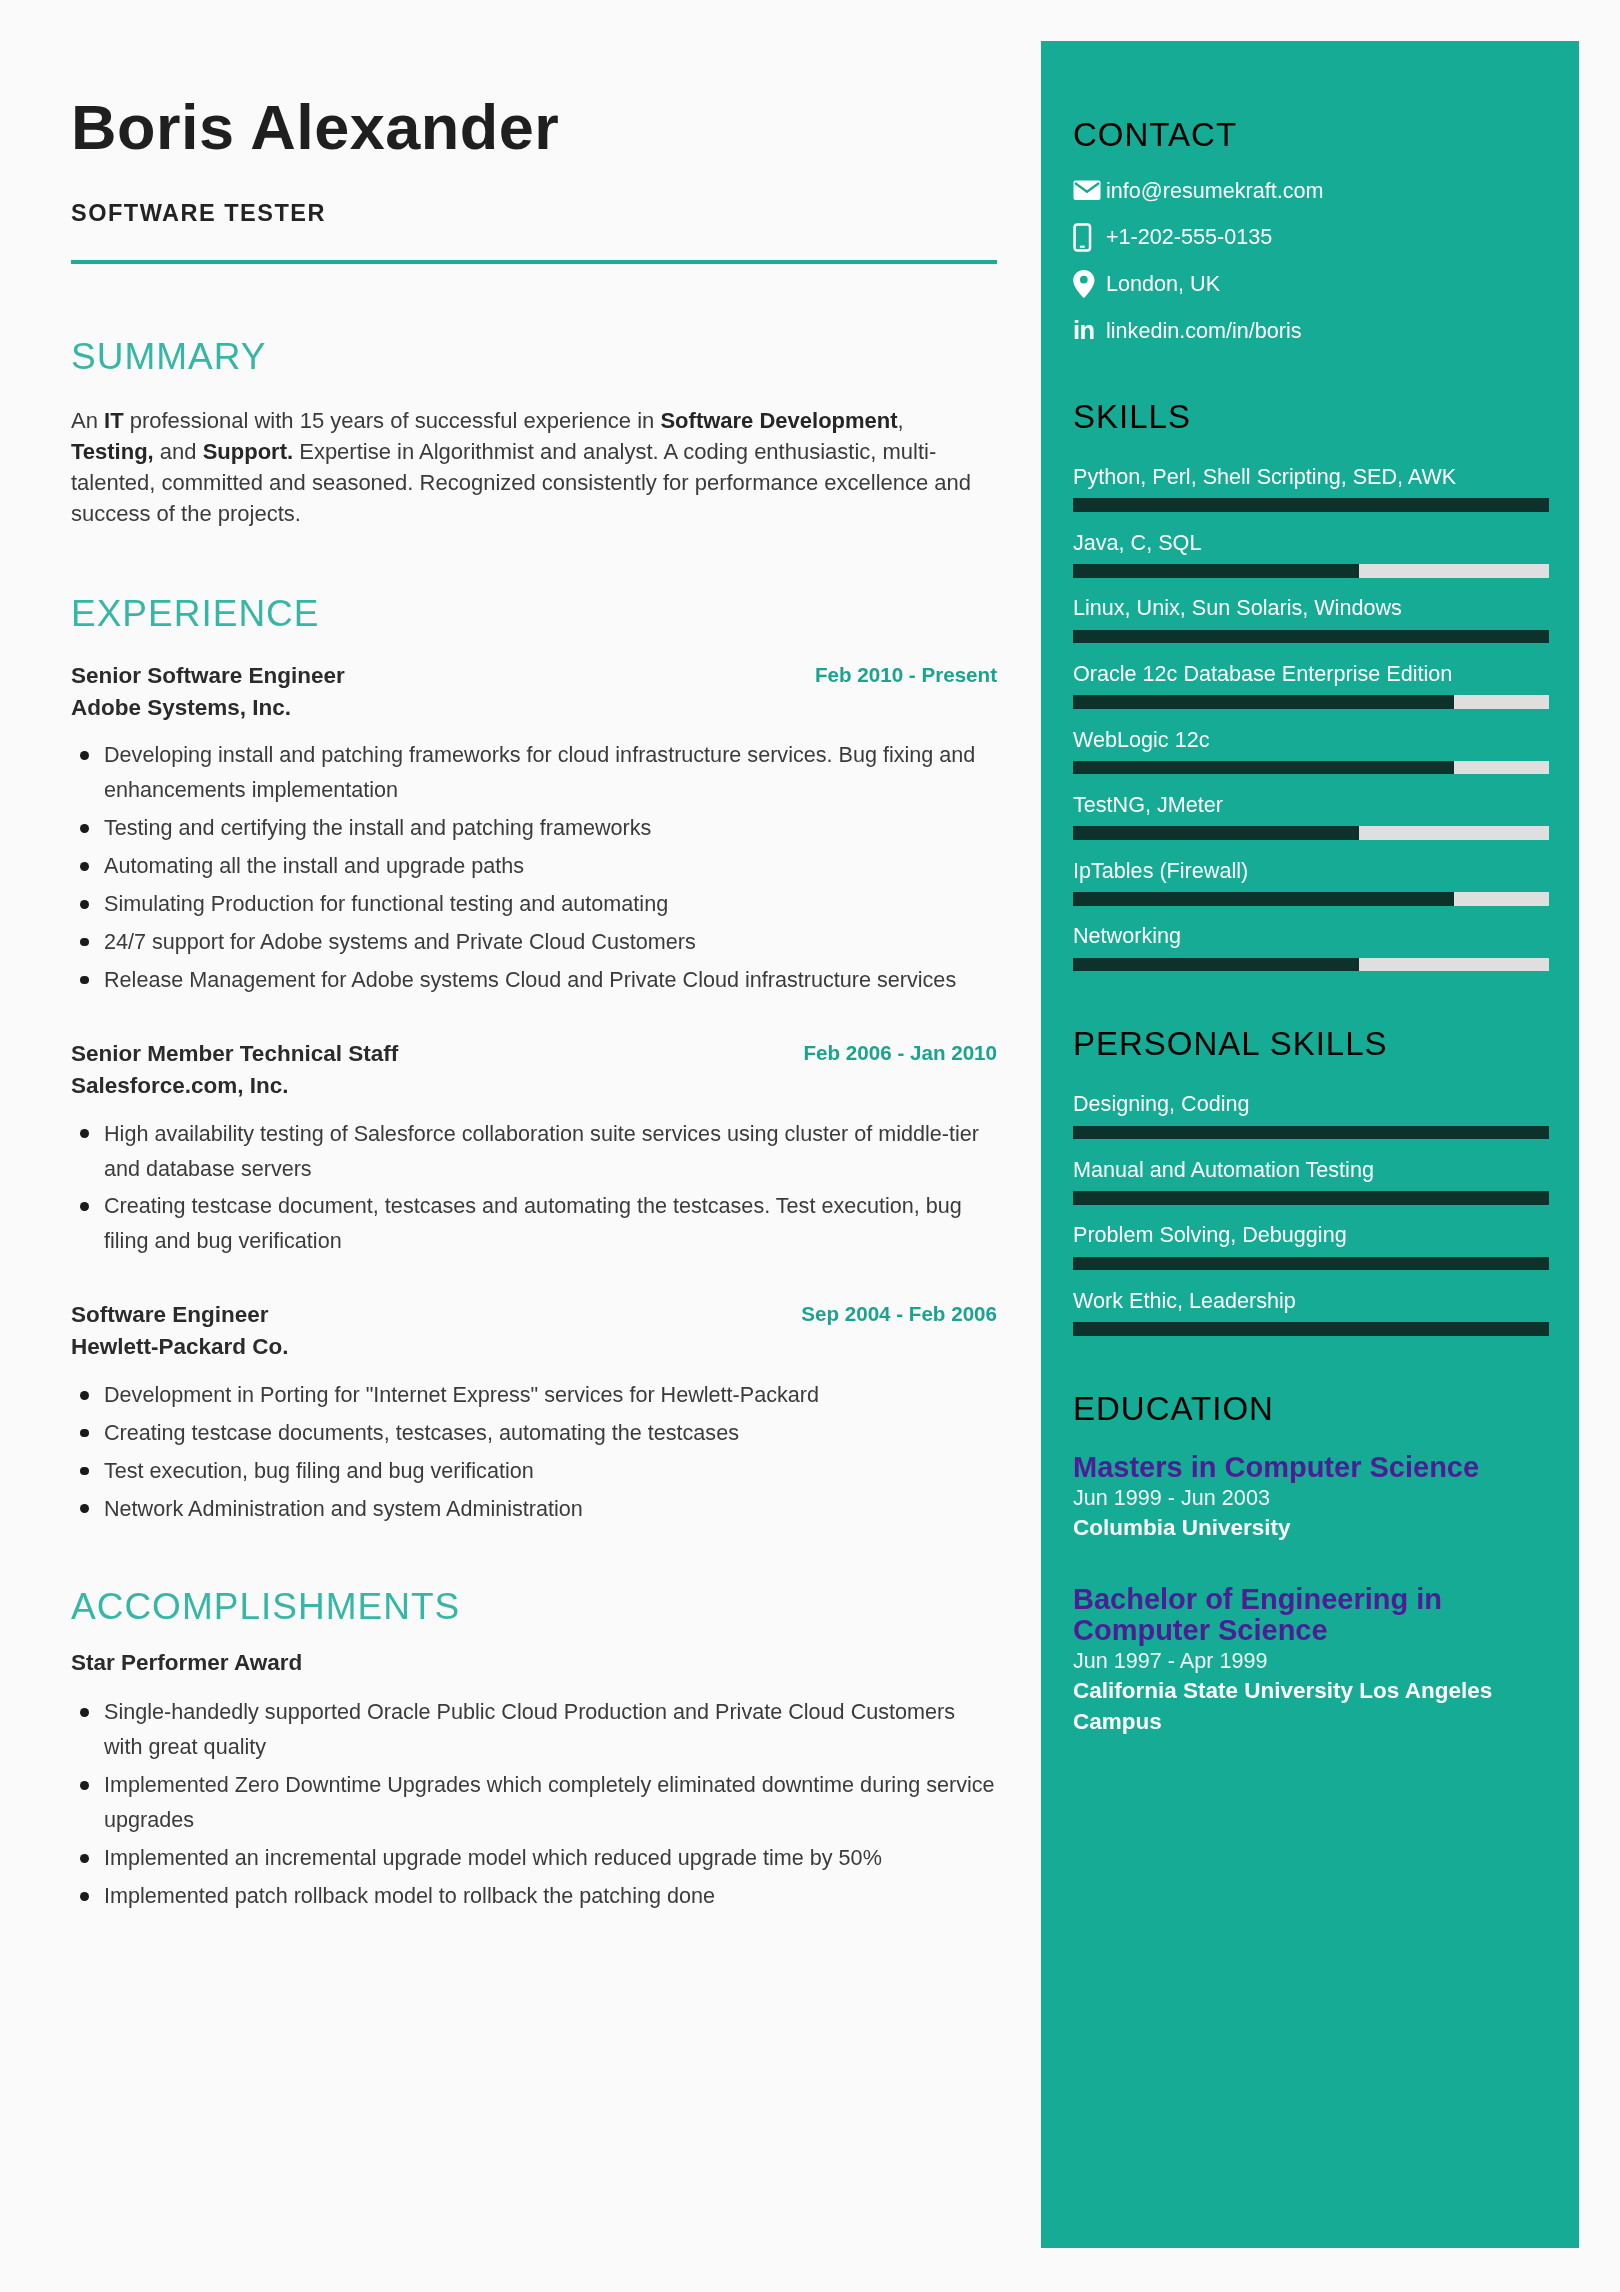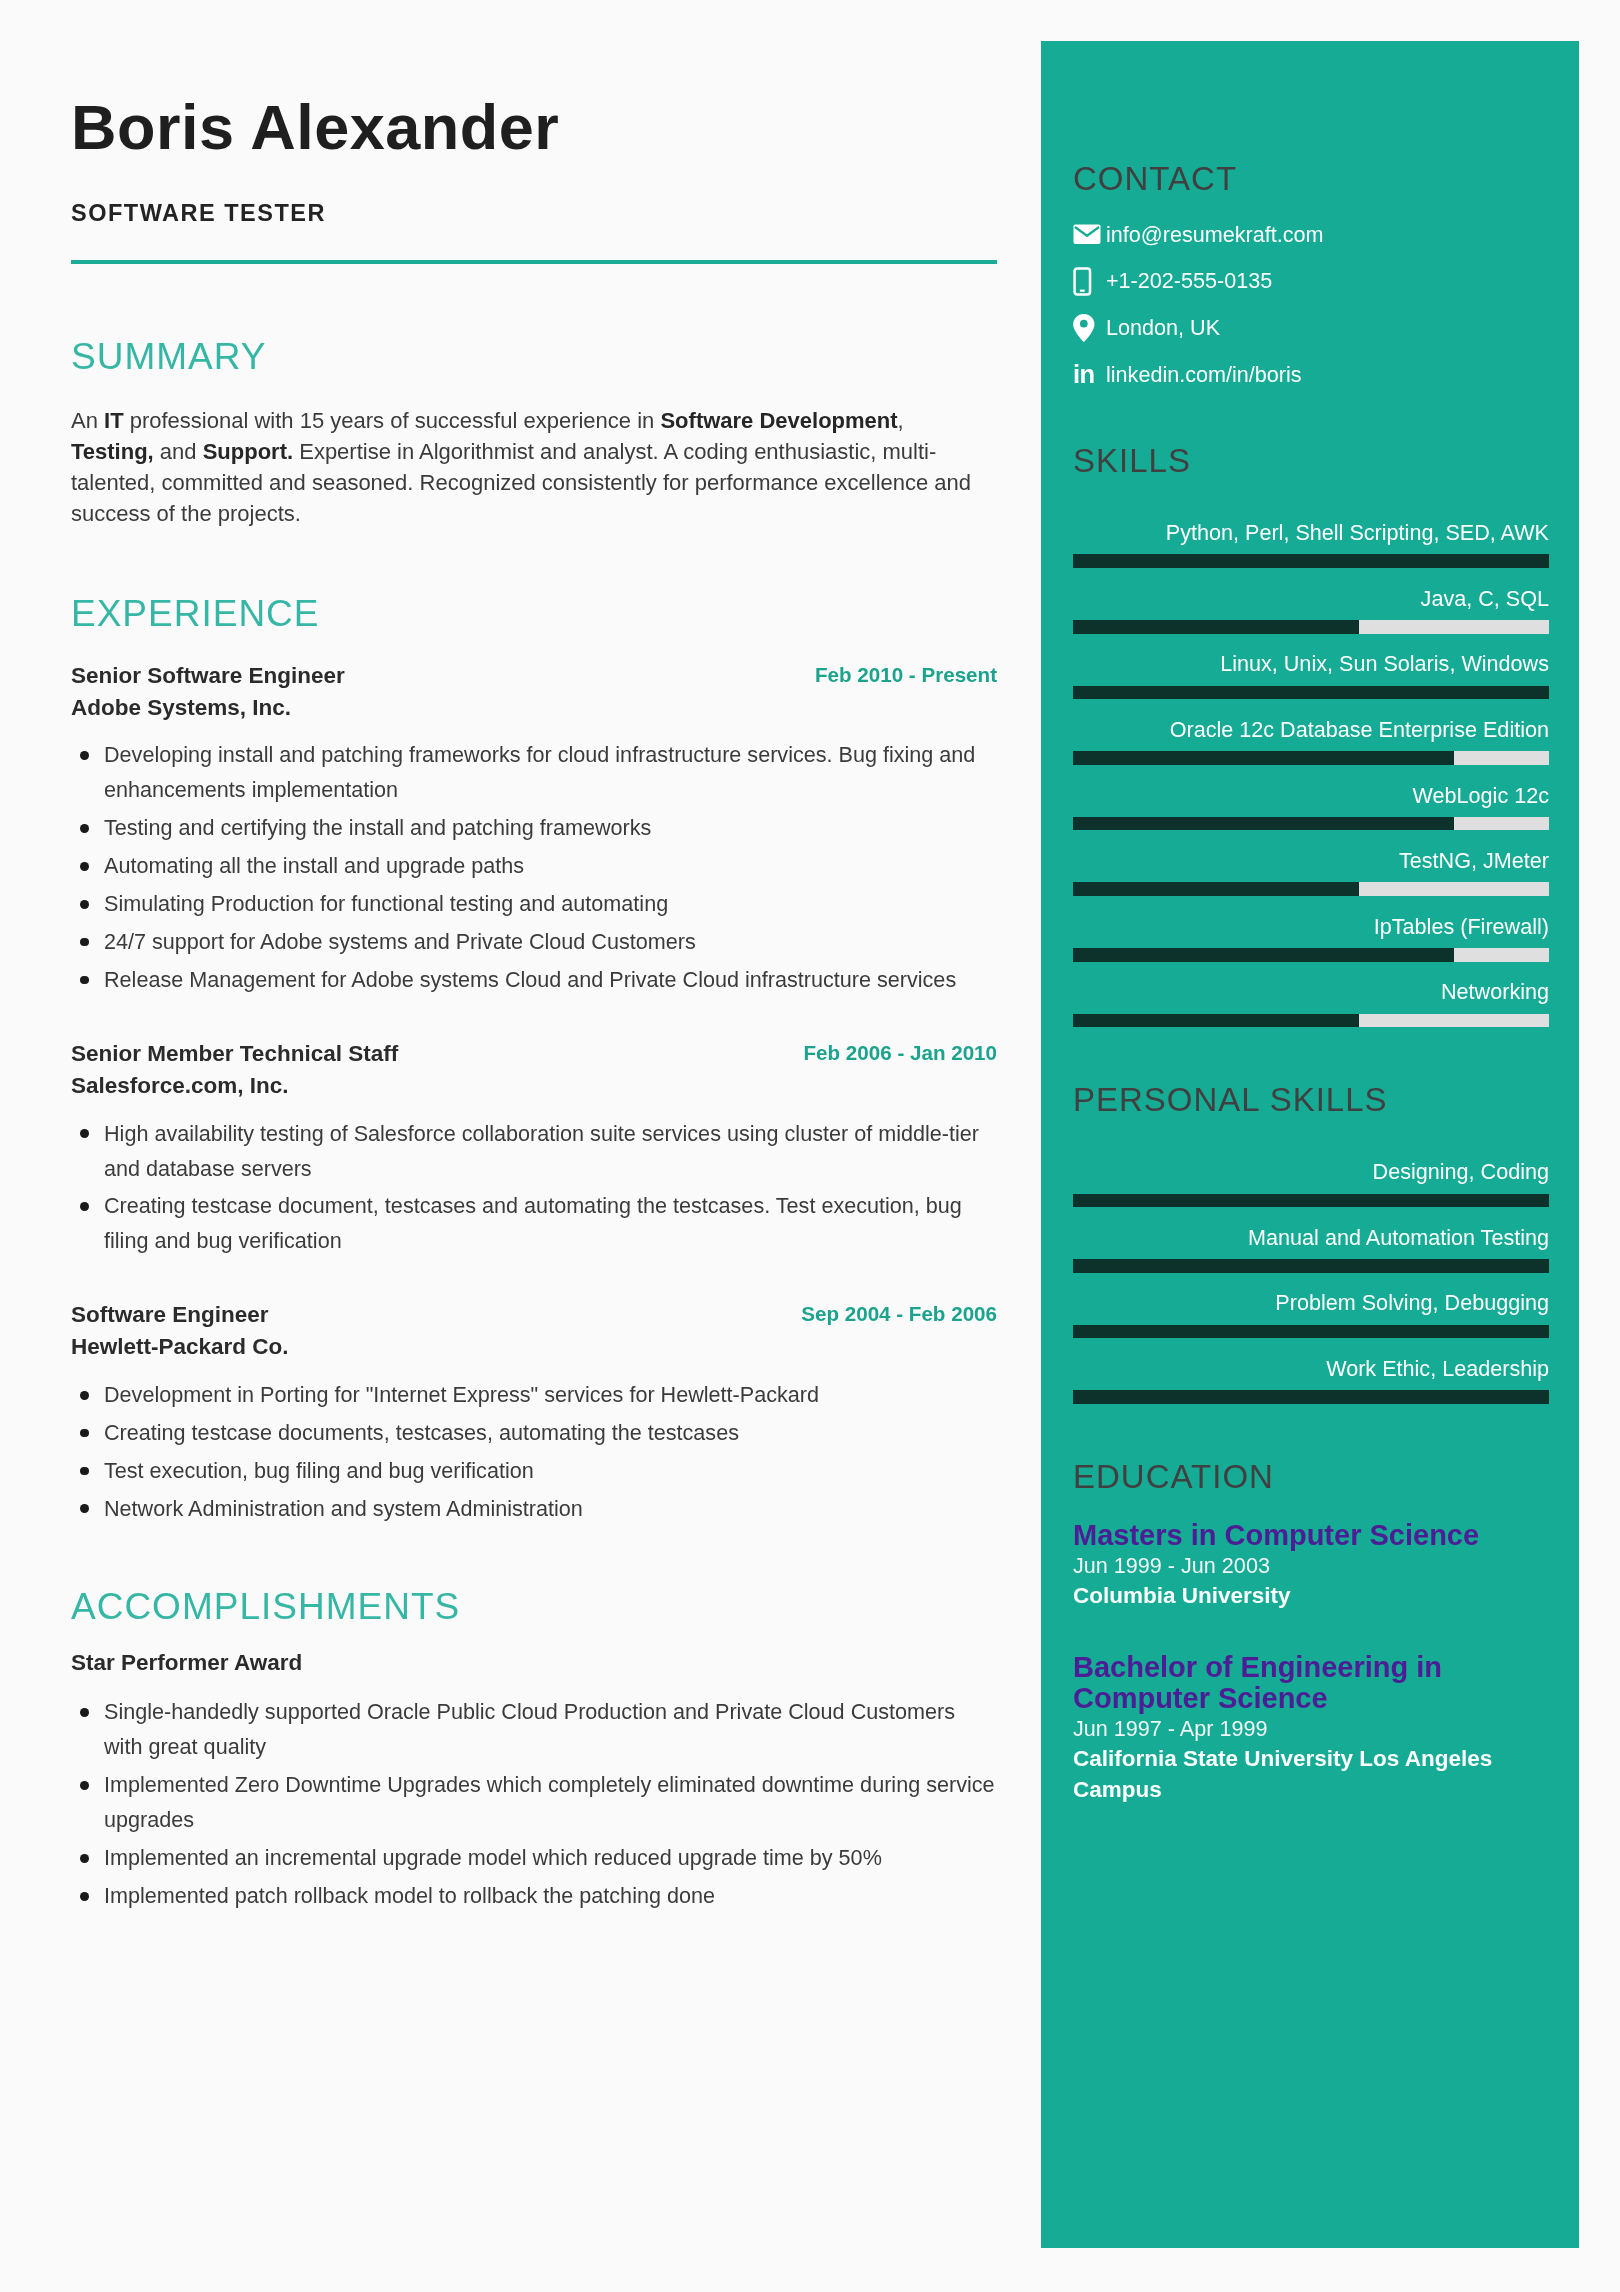--- a/index.html
+++ b/index.html
@@ -63,30 +63,30 @@
   .award-title{margin-top:17.6px;font-size:22.5px;font-weight:700;color:#2B2B2B;line-height:32px;}
   .accomplishments-section ul.bullets{margin-top:15.7px;}
 
   
   .sidebar{
     position:absolute;left:1041px;top:41px;width:538px;height:2207px;
     background:var(--sidebar-bg);color:#fff;
     padding:74px 30px 0 32px;
   }
   .sidebar h2{
-    font-size:33px;font-weight:500;letter-spacing:1px;color:#404040;line-height:40px;margin-top:44px;
+    font-size:33px;font-weight:500;letter-spacing:1px;color:#000000;line-height:40px;
   }
   .sb-section + .sb-section{margin-top:53px;}
   .contact-list{margin-top:21.6px;}
   .contact-row{display:flex;align-items:center;margin-bottom:18.6px;}
   .cicon{width:33px;flex:0 0 33px;display:flex;align-items:center;justify-content:flex-start;}
   .contact-text{font-size:21.6px;color:#fff;line-height:27.4px;}
   .linkedin-glyph{font-size:25.5px;font-weight:800;color:#fff;line-height:1;letter-spacing:-0.5px;}
 
-  .skill-list{margin-top:39px;text-align:right;}
+  .skill-list{margin-top:27px;}
   .skill-item{margin-bottom:17.6px;}
   .skill-label{font-size:21.6px;line-height:25.5px;color:#fff;}
   .skill-bar{margin-top:8.8px;height:13.7px;background:var(--bar-track);}
   .skill-bar-fill{height:100%;background:var(--bar-fill);}
 
   .edu-list{margin-top:23.5px;}
   .edu-item + .edu-item{margin-top:41px;}
   .edu-degree{font-size:29px;font-weight:700;line-height:31px;color:#4c1d95;}
   .edu-dates{font-size:21.6px;line-height:29px;color:#F2F6F5;}
   .edu-school{font-size:22.5px;font-weight:700;line-height:31px;color:#fff;}

